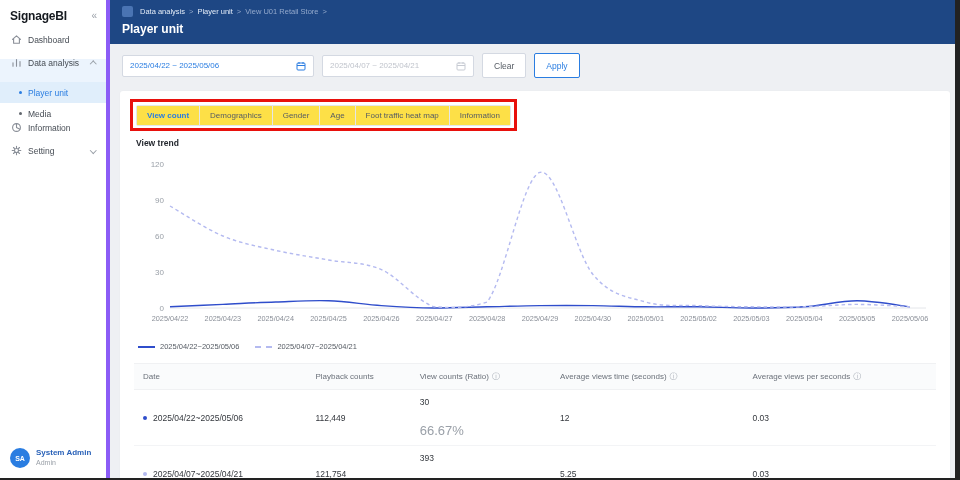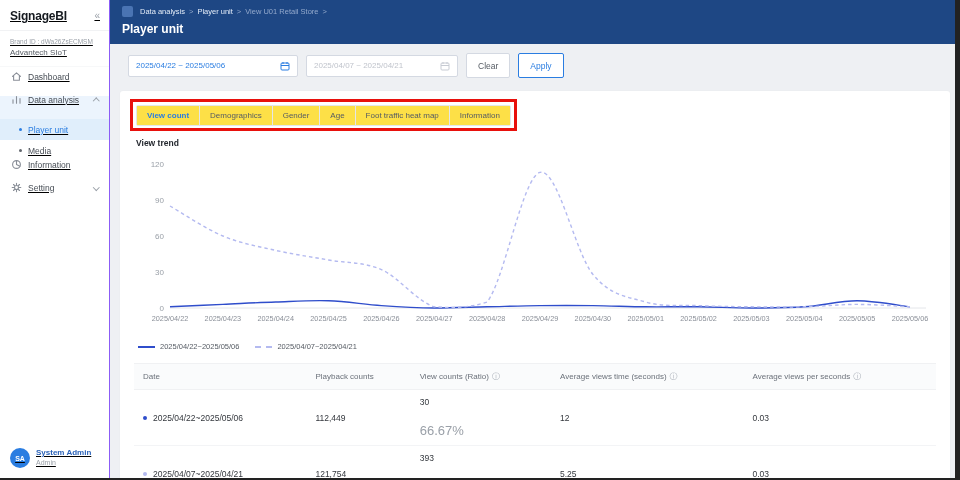--- a/index.html
+++ b/index.html
@@ -2,21 +2,21 @@
 <html><head>
 <meta charset="utf-8">
 <style>
   * { box-sizing: border-box; margin: 0; padding: 0; }
   html,body { width: 960px; height: 480px; overflow: hidden; }
   body { font-family: "Liberation Sans", sans-serif; background: #eef0f3; position: relative; }
 
   .app { display: flex; width: 960px; height: 480px; }
 
   
-  .sidebar { width: 110px; background: #fff; border-right: 1px solid #8b5cf6; display: flex; flex-direction: column; text-decoration: underline; }
+  .sidebar { width: 110px; background: #fff; border-right: 4px solid #8b5cf6; display: flex; flex-direction: column; }
   .side-top { display: flex; align-items: center; justify-content: space-between; padding: 9px 9px 7px 10px; }
   .logo { font-weight: bold; font-size: 12px; color: #15191f; letter-spacing: -0.2px; }
   .collapse { color: #9aa0a8; font-size: 10px; cursor: pointer; line-height: 1; }
   .brand { padding: 7px 10px 9px; border-top: 1px solid #f1f2f4; border-bottom: 1px solid #f7f8f9; }
   .brand-id { font-size: 6.5px; color: #9aa0a8; }
   .brand-name { font-size: 8px; color: #555b63; margin-top: 3px; }
 
   nav { margin-top: 6px; }
   .nav-item { display: flex; align-items: center; gap: 6px; height: 23px; padding: 0 9px 16px 11px; font-size: 8.5px; color: #474d55; cursor: pointer; }
   .nav-item.parent-active { background: #ecf4fd; }
@@ -41,21 +41,21 @@
   .topbar { background: #1e4784; color: #fff; padding: 6px 12px 8px; }
   .crumbs { display: flex; align-items: center; gap: 4px; font-size: 7.5px; }
   .crumb-chip { width: 11px; height: 11px; background: #4a74b3; border-radius: 2px; margin-right: 3px; flex: 0 0 auto; cursor: pointer; }
   .crumb { color: #e3ecf8; cursor: pointer; }
   .sep { color: #93a9cc; }
   .crumb.dim { color: #93a9cc; }
   .page-title { margin-top: 5px; font-size: 12px; font-weight: bold; color: #fff; }
 
   .filterbar { display: flex; gap: 8px; padding: 9px 12px 5px; align-items: center; }
   .date-input { display: flex; align-items: center; justify-content: space-between; height: 22px; background: #fff; border: 1px solid #d4d9e2; border-radius: 2px; padding: 0 7px; font-size: 8px; cursor: pointer; }
-  .date-input.primary { width: 170px; color: #2a7de1; margin-left: 6px; }
+  .date-input.primary { width: 192px; color: #2a7de1; }
   .date-input.secondary { width: 152px; color: #c0c4cc; }
   .cal { display: inline-flex; margin-left: 6px; }
   .cal svg { width: 10px; height: 10px; fill: none; stroke-width: 1; }
   .date-input.primary .cal svg { stroke: #2a7de1; }
   .date-input.secondary .cal svg { stroke: #c7cbd3; }
   .btn { height: 25px; padding: 0 11px; background: #fff; border: 1px solid #d4d9e2; border-radius: 2px; font-size: 8.5px; color: #555b63; font-family: "Liberation Sans", sans-serif; cursor: pointer; }
   .btn.apply { color: #2a7de1; border-color: #2a7de1; }
 
   .card { background: #fff; margin: 8px 10px 12px; border-radius: 3px; padding: 11px 14px 10px; flex: 1; position: relative; box-shadow: 0 0 2px rgba(0,0,0,0.04); }
 
@@ -89,24 +89,20 @@
 </style>
 </head>
 <body>
 
 <div class="app">
 
   <aside class="sidebar">
     <div class="side-top">
       <span class="logo">SignageBI</span>
       <span class="collapse">«</span>
-    </div>
-    <div class="brand">
-      <div class="brand-id">Brand ID : dWa26ZsECMSM</div>
-      <div class="brand-name">Advantech SIoT</div>
     </div>
 
     <nav>
       <div class="nav-item">
         <span class="nav-icon">
           <svg viewBox="0 0 11 11">
               <path d="M1.5 5.3 L5.5 1.8 L9.5 5.3 M2.6 4.8 V9.3 H8.4 V4.8"></path>
             </svg>
         </span>
         <span class="nav-label">Dashboard</span>

